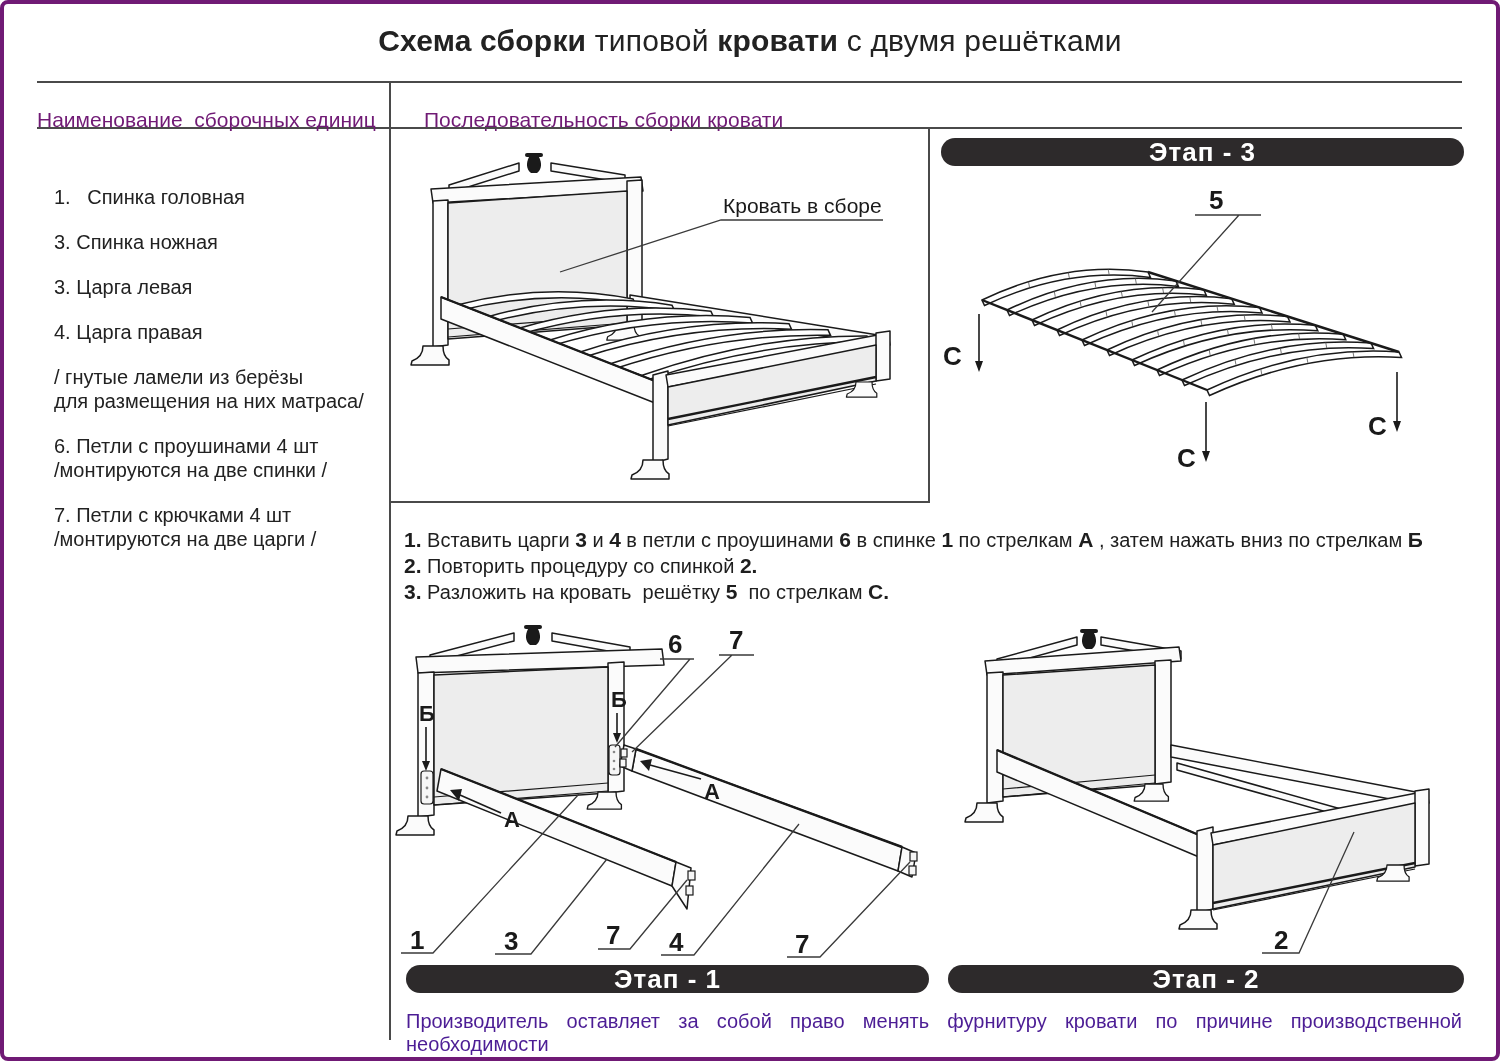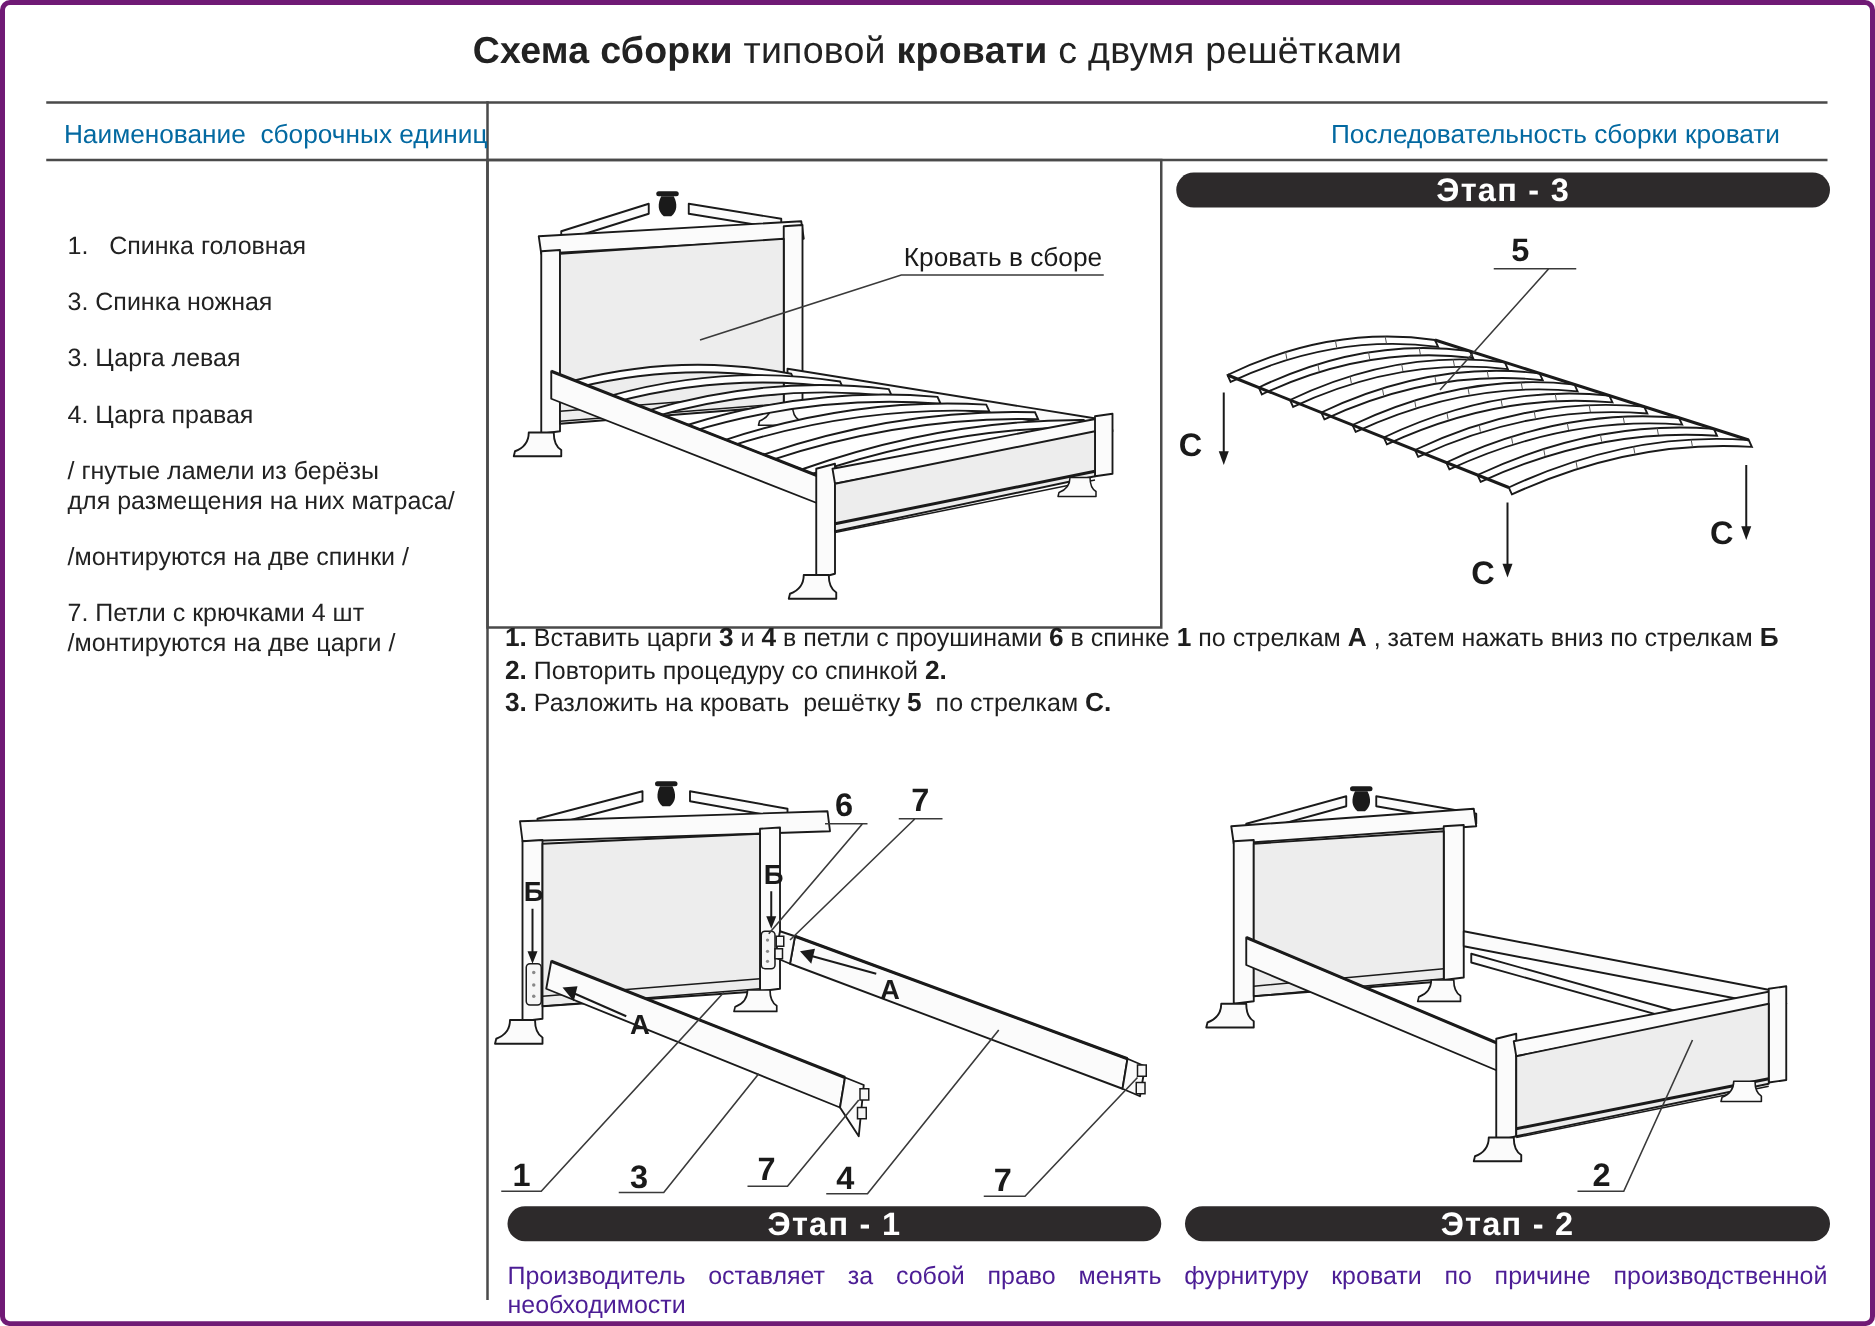--- a/index.html
+++ b/index.html
@@ -4,32 +4,32 @@
 <style>
   html,body{margin:0;padding:0;background:#fff;}
   body{width:1500px;height:1061px;position:relative;font-family:"Liberation Sans",sans-serif;color:#1a1a1a;overflow:hidden;}
   .page{position:absolute;inset:0;border:4px solid #701a75;border-radius:8px;box-sizing:border-box;background:#fff;}
   .title{position:absolute;top:20px;left:0;width:100%;text-align:center;font-size:30px;color:#222;letter-spacing:.2px;white-space:pre-wrap;}
   .title b{font-weight:bold;}
   .rule{position:absolute;background:#4a4a4a;}
   #rule-top{top:77px;left:33px;width:1425px;height:2px;}
   #rule-header{top:123px;left:33px;width:1425px;height:2px;}
   #vrule{top:77px;left:385px;width:2px;height:959px;}
-  .col-header{position:absolute;top:92px;font-size:21px;color:#0369a1;text-align:right;white-space:pre-wrap;}
+  .col-header{position:absolute;top:104px;font-size:21px;color:#701a75;text-align:left;white-space:pre-wrap;}
   #left-header{left:33px;width:353px;}
   #right-header{left:420px;width:1000px;}
   #parts-list{position:absolute;left:38px;top:181px;width:340px;font-size:20px;color:#222;}
   .part-item{margin-bottom:21px;margin-left:12px;}
   .part-line{line-height:24px;white-space:pre-wrap;}
   #central-box{position:absolute;left:385px;top:123px;width:541px;height:376px;border:2px solid #4a4a4a;box-sizing:border-box;}
   .stage-bar{position:absolute;height:28px;background:var(--bar,#2d2a2b);border-radius:14px;color:#fff;font-size:26px;font-weight:bold;letter-spacing:1px;display:flex;align-items:center;justify-content:center;}
   #stage3-bar{left:937px;top:134px;width:523px;}
   #stage1-bar{left:402px;top:961px;width:523px;}
   #stage2-bar{left:944px;top:961px;width:516px;}
-  #instructions{position:absolute;left:400px;top:494px;width:1062px;font-size:20px;color:#1e1e1e;}
+  #instructions{position:absolute;left:400px;top:523px;width:1062px;font-size:20px;color:#1e1e1e;}
   .instr-line{line-height:26px;white-space:pre;}
   .instr-line b{font-size:21px;}
   #footer-note{position:absolute;left:402px;top:1006px;width:1056px;font-size:20px;color:#4c1d95;text-align:justify;text-align-last:justify;white-space:normal;}
   svg{position:absolute;overflow:visible;}
   #svg-assembled{left:387px;top:125px;}
   #svg-stage3{left:935px;top:165px;}
   #svg-stage1{left:388px;top:615px;}
   #svg-stage2{left:945px;top:615px;}
   svg text{font-family:"Liberation Sans",sans-serif;fill:#1a1a1a;}
   .wood{fill:#fbfbfb;stroke:#1a1a1a;stroke-width:1.5;stroke-linejoin:round;}
@@ -73,20 +73,21 @@
         <div class="part-line">3. Царга левая</div>
       </div>
       <div class="part-item">
         <div class="part-line">4. Царга правая</div>
       </div>
       <div class="part-item">
         <div class="part-line">/ гнутые ламели из берёзы</div>
         <div class="part-line">для размещения на них матраса/</div>
       </div>
       <div class="part-item">
+        <div class="part-line">6. Петли с проушинами 4 шт</div>
         <div class="part-line">/монтируются на две спинки /</div>
       </div>
       <div class="part-item">
         <div class="part-line">7. Петли с крючками 4 шт</div>
         <div class="part-line">/монтируются на две царги /</div>
       </div>
     </div>
 
   <div id="central-box"></div>
 

